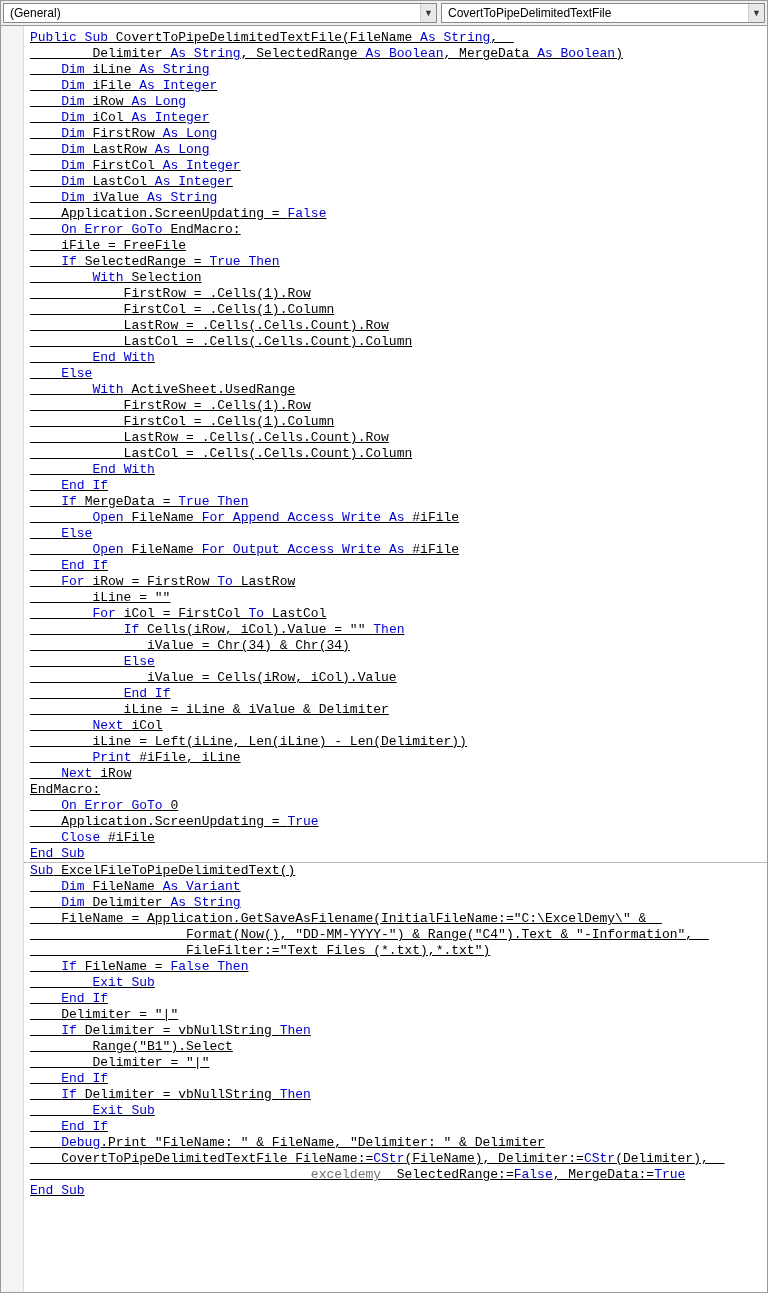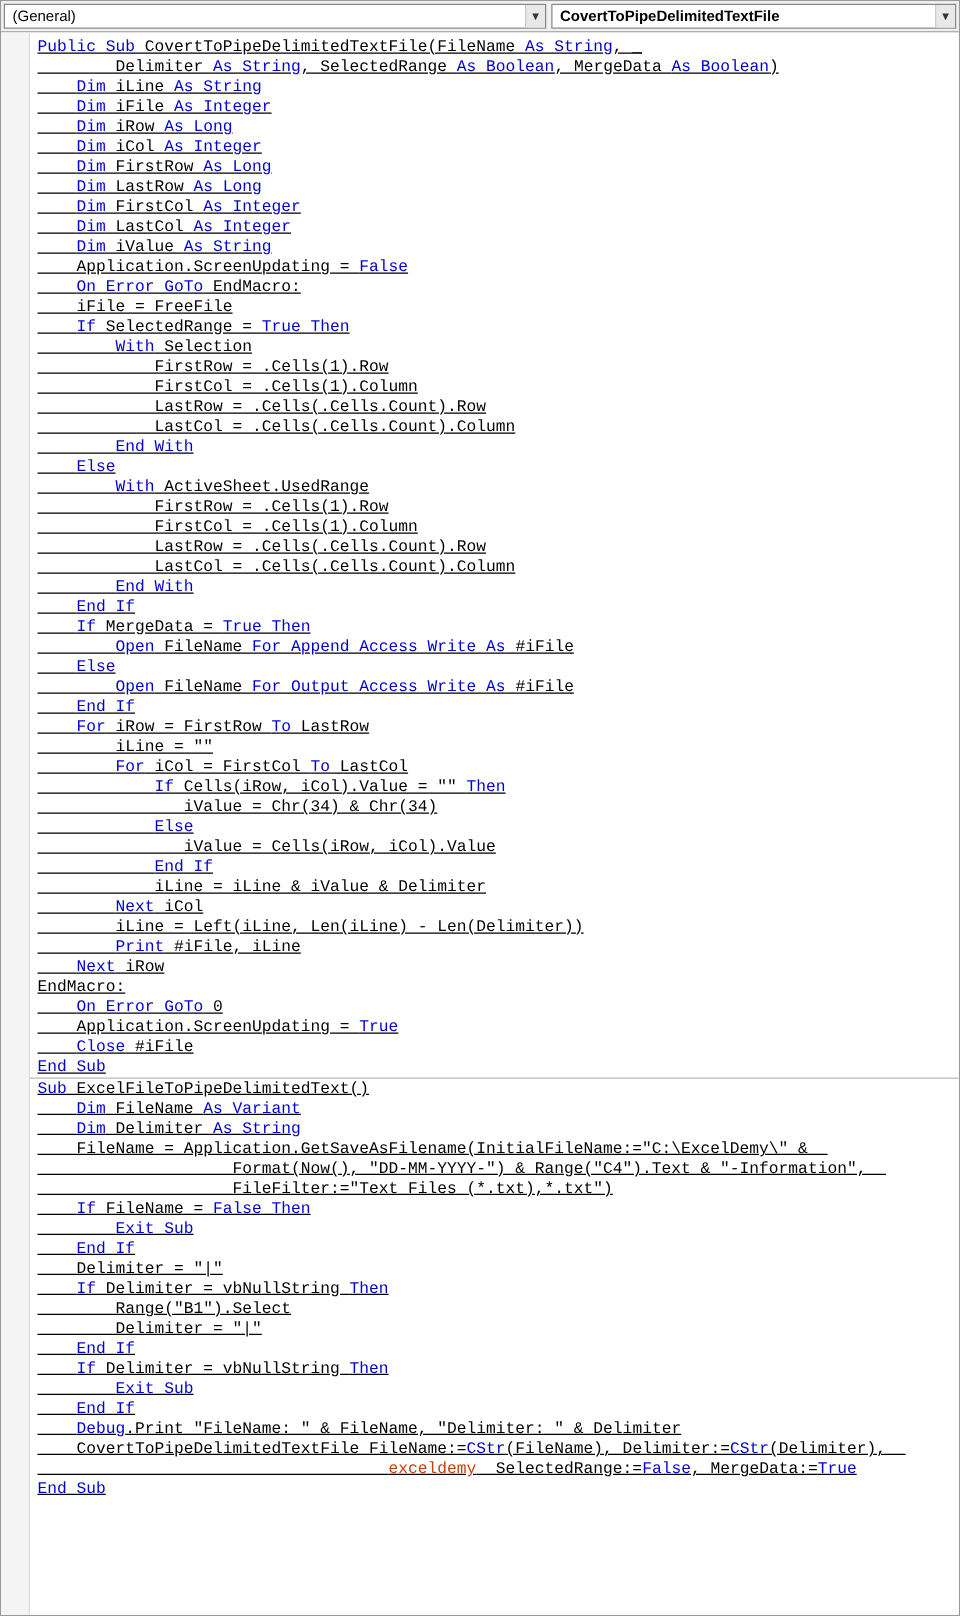--- a/index.html
+++ b/index.html
@@ -31,21 +31,21 @@
     margin: 2px;
     padding: 1px 6px;
     display: flex;
     align-items: center;
     justify-content: space-between;
     font-family: Arial, sans-serif;
     font-size: 12px;
     position: relative;
   }
   .dropdown.left { width: 420px; }
-  .dropdown.right { flex: 1; font-weight: bold; }
+  .dropdown.right { flex: 1; }
   .dropdown .arrow {
     font-size: 9px;
     color: #333;
     background: #e8e8e8;
     border-left: 1px solid #ccc;
     padding: 2px 3px;
     position: absolute;
     right: 0;
     top: 0;
     bottom: 0;
@@ -70,21 +70,21 @@
     white-space: pre;
     line-height: 16px;
     overflow: hidden;
   }
   .kw { color: #0000cd; }
   .divider {
     border-top: 1px solid #bbb;
     margin: 0 -6px;
   }
   .pale {
-    color: #c2410c;
+    color: #737373;
     margin-top: 36px;
   }
 </style>
 </head>
 <body>
 
 <div class="container">
   <div class="toolbar">
     <div class="dropdown left">
       <span>(General)</span>

